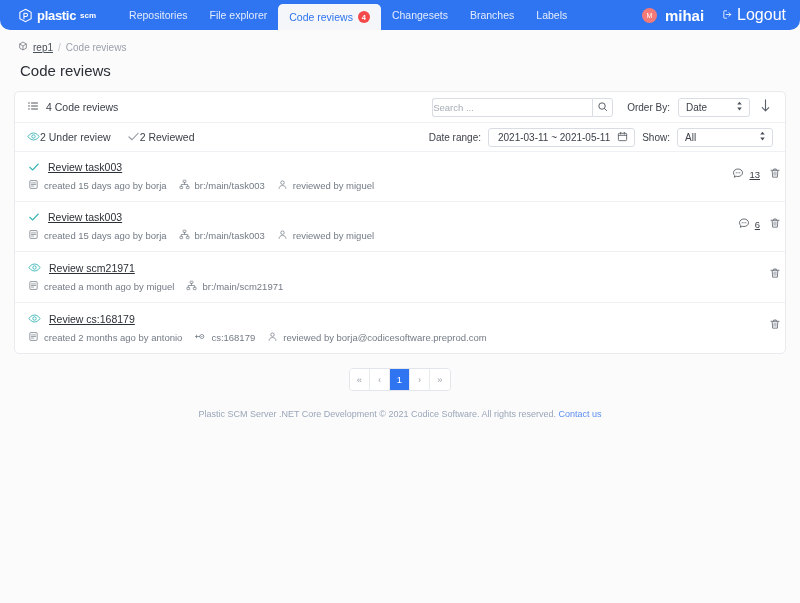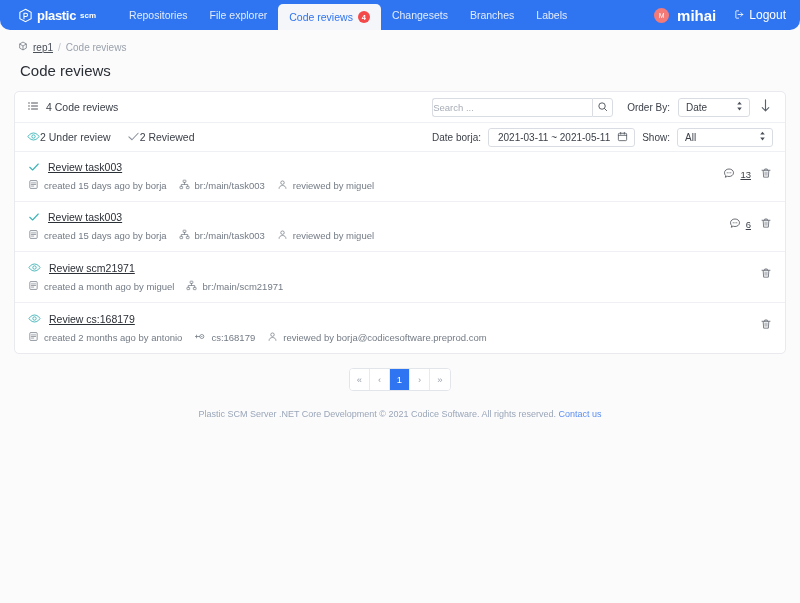--- a/index.html
+++ b/index.html
@@ -52,21 +52,21 @@
     margin-left: 5px;
   }
   .topbar-right { margin-left: auto; display: flex; align-items: center; gap: 8px; }
   .avatar {
     width: 15px; height: 15px; border-radius: 50%;
     background: #f47a78; color: #fff;
     font-size: 7px; display: flex; align-items: center; justify-content: center;
   }
   .user-name { color: #fff; font-size: 15px; margin-right: 10px; font-weight: bold; }
   .logout { display: flex; align-items: center; gap: 4px; cursor: pointer; }
-  .logout-text { color: #fff; font-size: 12px; }
+  .logout-text { color: #fff; font-size: 16px; }
 
   
   .crumbs {
     display: flex; align-items: center; gap: 5px;
     padding: 11px 0 0 18px; font-size: 10px; color: #9aa1ab;
   }
   .crumb-link { color: #4a5058; text-decoration: underline; cursor: pointer; }
   .crumb-sep { color: #c2c7ce; }
   .page-title {
     padding: 9px 0 0 20px;
@@ -156,21 +156,21 @@
     font-weight: normal;
   }
   .row-meta {
     display: flex; align-items: flex-start; flex-wrap: wrap;
     gap: 5px; margin-top: 6px; margin-left: 0px;
     font-size: 9.5px; color: #737b85;
   }
   .meta-chunk { display: flex; align-items: center; gap: 5px; margin-right: 7px; }
   .row-actions {
     display: flex; align-items: center; gap: 9px;
-    position: absolute; right: 13px; top: 13px;
+    position: absolute; right: 4px; top: 13px;
   }
   .comment-group { display: flex; align-items: center; gap: 5px; cursor: pointer; }
   .comment-count {
     font-size: 9.5px; color: #3c4149; text-decoration: underline;
   }
   .trash-btn { cursor: pointer; display: flex; align-items: center; }
 
   
   .pagination {
     display: flex; justify-content: center;
@@ -323,21 +323,21 @@
     <div class="filter-stat">
       <span class="icon">
         <svg width="13" height="13" viewBox="0 0 24 24" fill="none">
           <path d="M3.5 12.5 9.2 18 20.5 6" stroke="#8b939d" stroke-width="2" stroke-linecap="round" stroke-linejoin="round"></path>
         </svg>
       </span>
       <span>2 Reviewed</span>
     </div>
 
     <div class="filters-right">
-      <span class="field-label">Date borja:</span>
+      <span class="field-label">Date range:</span>
       <div class="date-box">
         <span>2021-03-11 ~ 2021-05-11</span>
         <span class="icon">
           <svg width="11" height="11" viewBox="0 0 24 24" fill="none">
             <rect x="3" y="5" width="18" height="16" rx="2" stroke="#4a5058" stroke-width="1.7"></rect>
             <path d="M3 9.5h18M8 3v4M16 3v4" stroke="#4a5058" stroke-width="1.7" stroke-linecap="round"></path>
           </svg>
         </span>
       </div>
       <span class="field-label">Show:</span>

